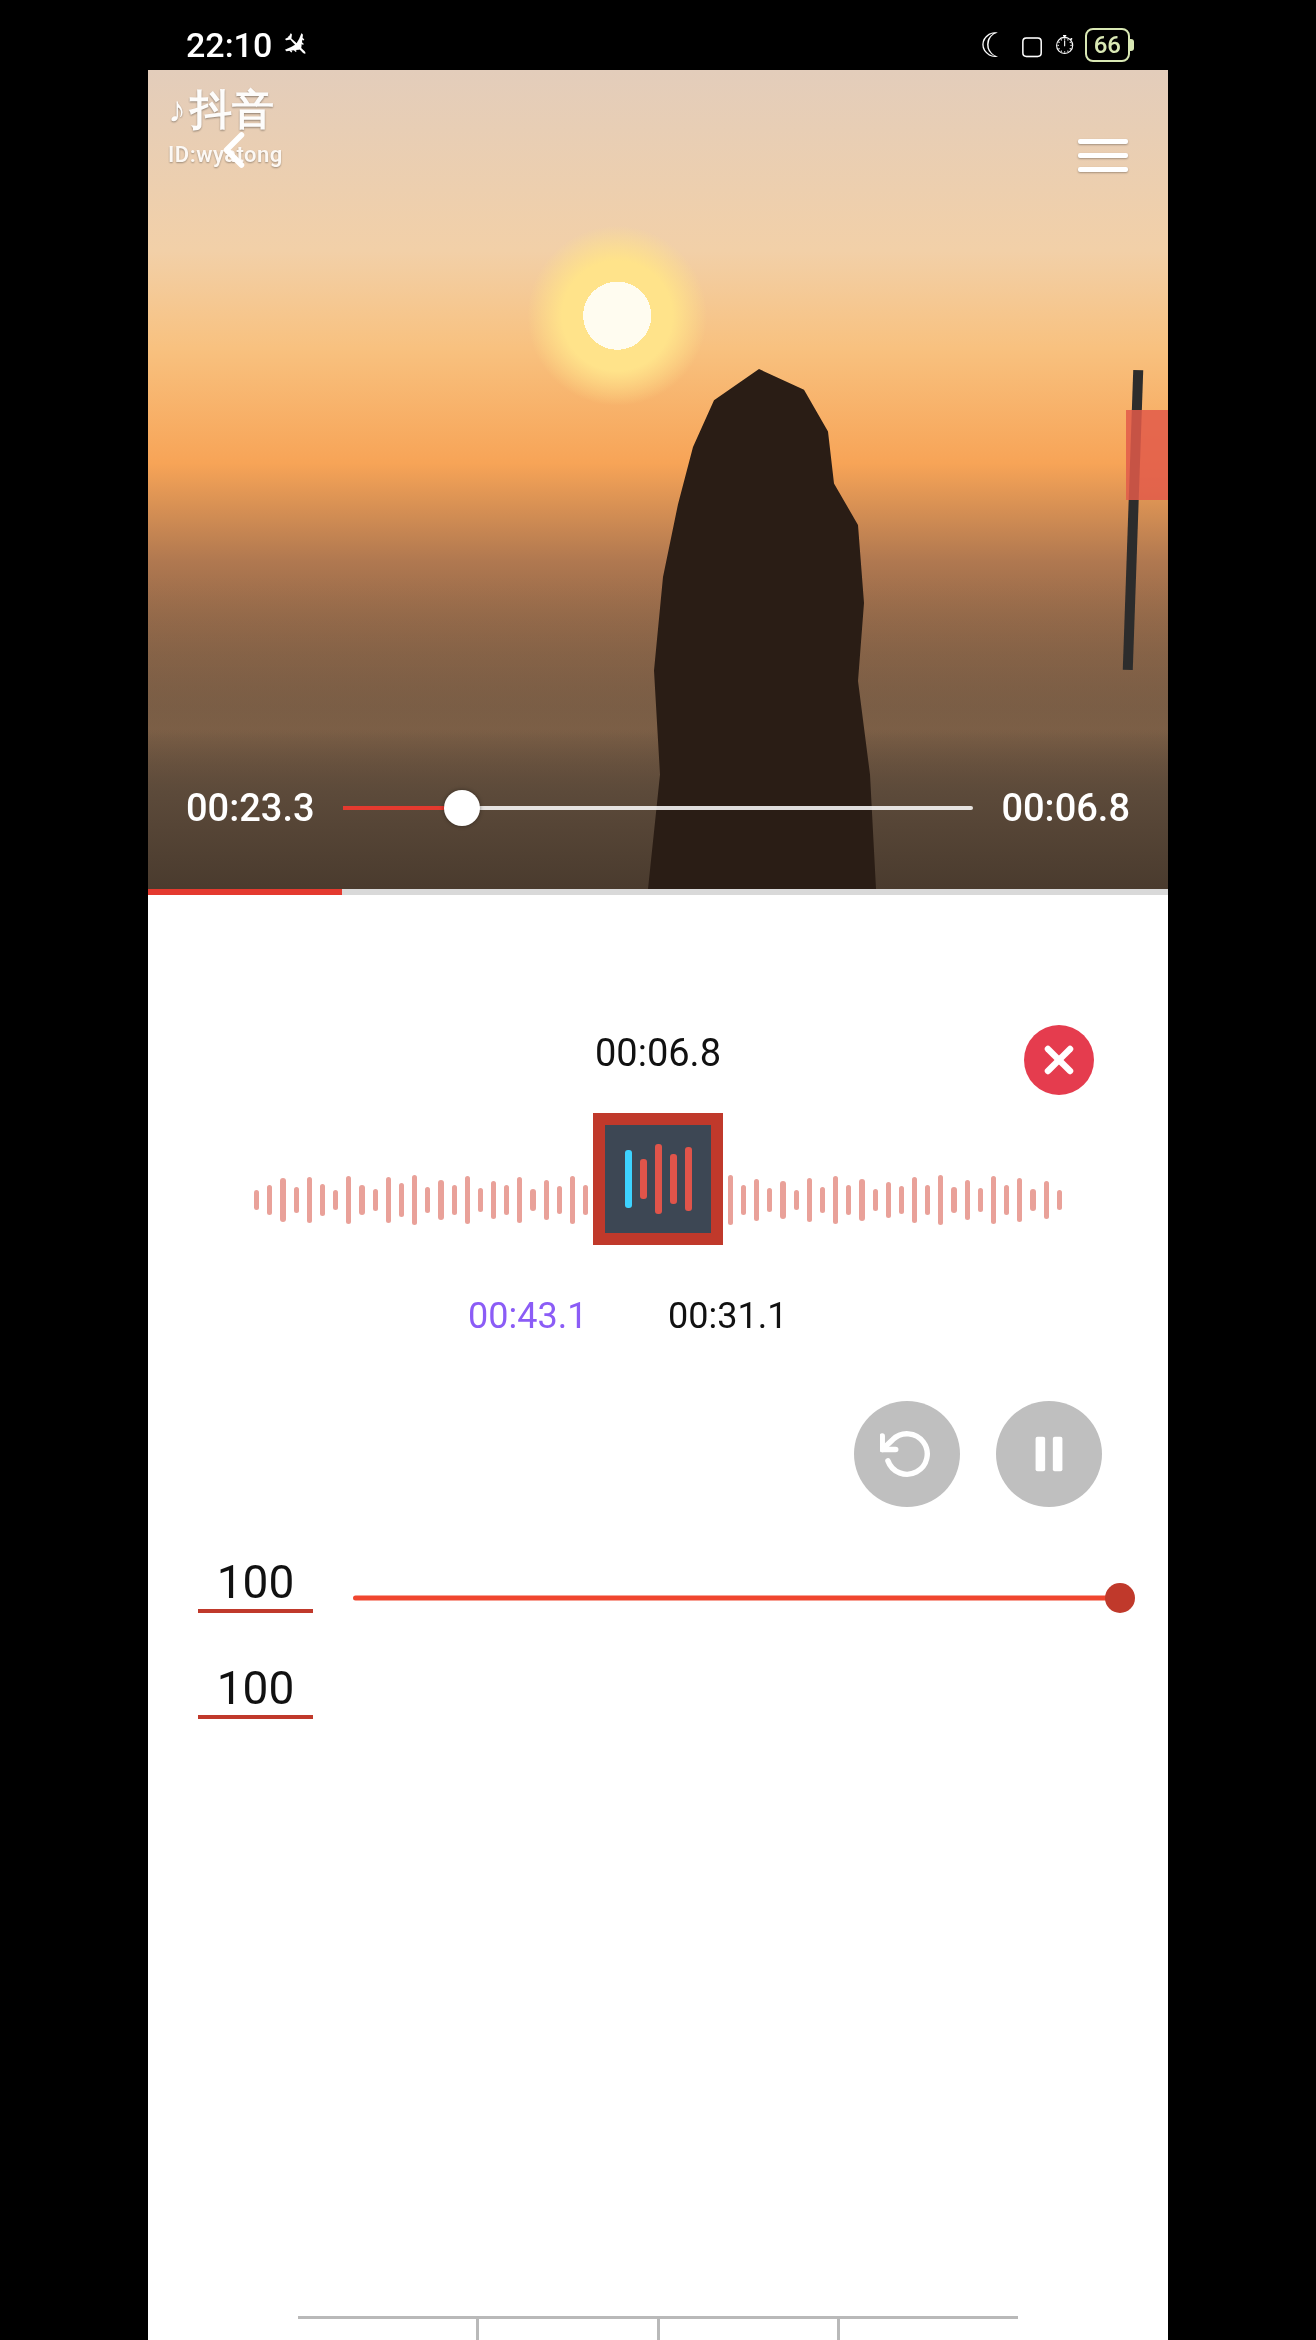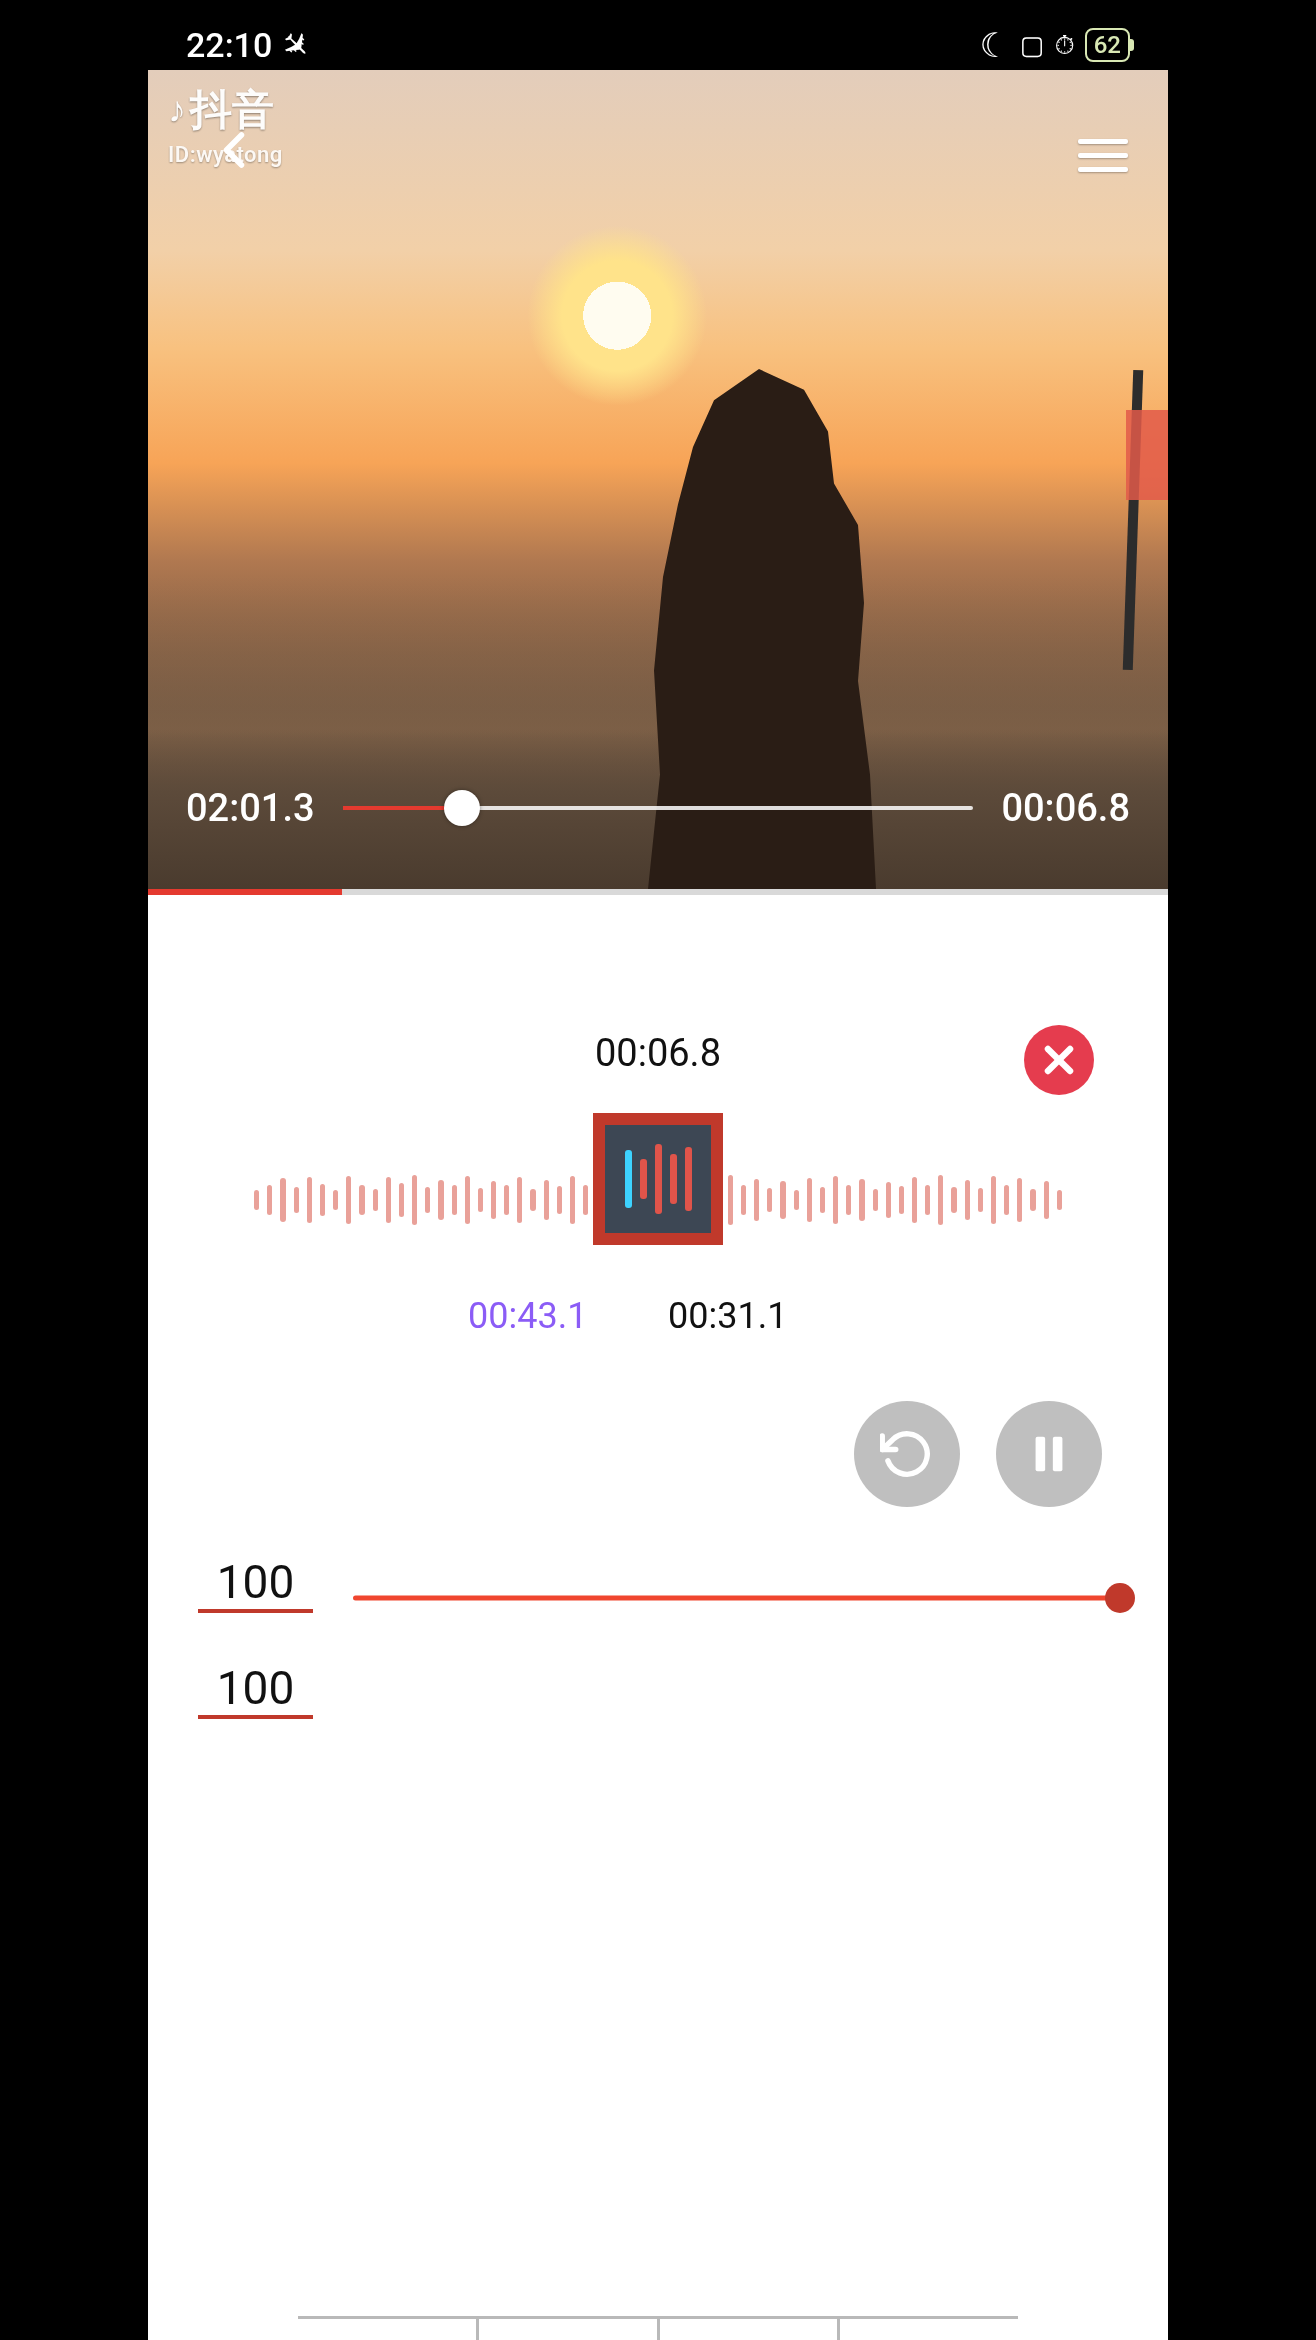--- a/index.html
+++ b/index.html
@@ -272,21 +272,21 @@
 
     <div class="status">
       <div class="left">
         <span>22:10</span>
         <span class="plane">✈</span>
       </div>
       <div class="right">
         <span>☾</span>
         <span style="font-size:26px;">▢</span>
         <span style="font-size:26px;">⏱</span>
-        <span class="battery-box">62</span>
+        <span class="battery-box">66</span>
       </div>
     </div>
 
     <div class="watermark">
       <div class="wm-top">
         <span class="note">♪</span>
         <span>抖音</span>
       </div>
       <div class="wm-id">ID:wyatong</div>
     </div>
@@ -298,21 +298,21 @@
         </svg>
     </div>
 
     <div class="hamburger">
       <div></div>
         <div></div>
         <div></div>
     </div>
 
     <div class="play-row">
-      <span>02:01.3</span>
+      <span>00:23.3</span>
       <div class="progress-track">
         <div class="progress-fill"></div>
         <div class="progress-thumb"></div>
       </div>
       <span>00:06.8</span>
     </div>
 
     <div class="clip-bar">
       <div class="done"></div>
     </div>

